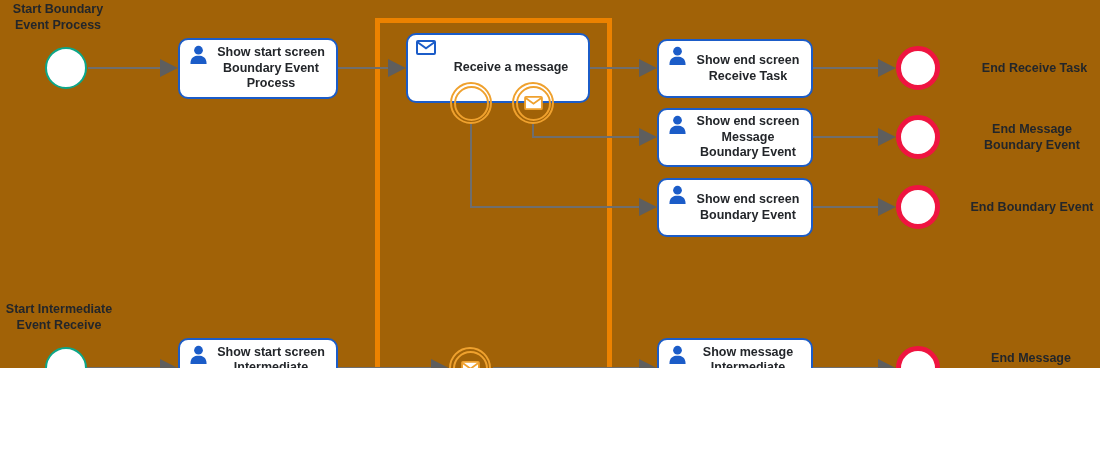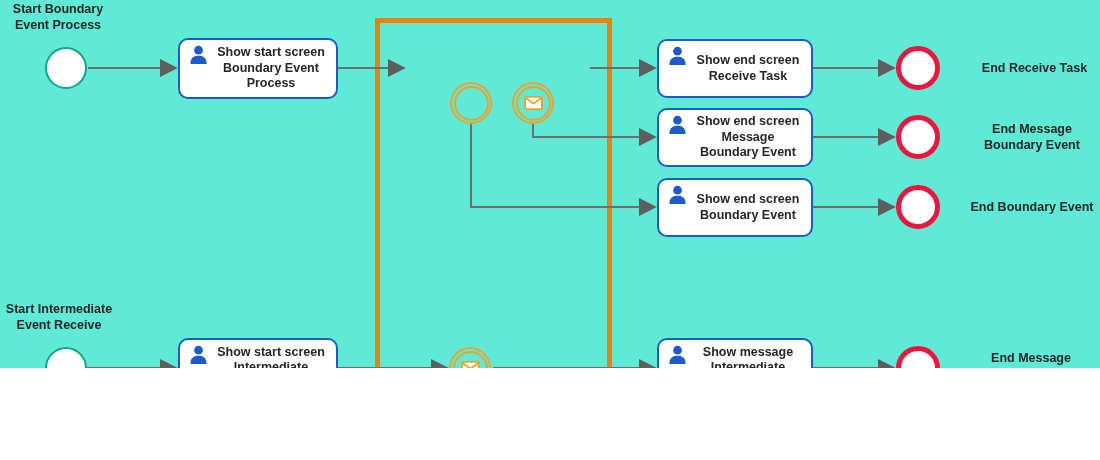--- a/index.html
+++ b/index.html
@@ -1,17 +1,17 @@
 <!DOCTYPE html>
 <html><head>
 <meta charset="utf-8">
 <style>
   html,body{margin:0;padding:0;background:#fff;}
   .canvas{
-    position:relative;width:1100px;height:368px;background:#5eead4;
+    position:relative;width:1100px;height:368px;background:#a16207;
     font-family:"Liberation Sans",sans-serif;overflow:hidden;
   }
   
   .lbl{
     position:absolute;font-size:12.5px;font-weight:bold;color:#23262a;
     line-height:1.24;text-align:center;white-space:pre-line;
   }
   
   .highlight-rect{
     position:absolute;left:375px;top:18px;width:237px;height:430px;
@@ -86,20 +86,29 @@
       <svg width="21" height="19" viewBox="0 0 22 20">
           <circle cx="11" cy="5.5" r="4.6" fill="currentColor"></circle>
           <path d="M2.5 20 C2.5 13.2 6.2 11.4 11 11.4 C15.8 11.4 19.5 13.2 19.5 20 Z" fill="currentColor"></path>
         </svg>
     </span>
     <div class="txt">Show start screen
 Boundary Event
 Process</div>
   </div>
 
+  <div class="node task" style="left:406px;top:33px;width:184px;height:70px;">
+    <span class="corner-icon">
+      <svg width="20" height="15" viewBox="0 0 20 15">
+          <rect x="1" y="1" width="18" height="13" rx="1" fill="#fff" stroke="currentColor" stroke-width="2"></rect>
+          <path d="M1.6 2.2 L10 8.2 L18.4 2.2" fill="none" stroke="currentColor" stroke-width="2"></path>
+        </svg>
+    </span>
+    <div class="txt">Receive a message</div>
+  </div>
 
   <div class="node event-outer boundary" style="left:450px;top:82px;">
     <div class="event-inner"></div>
   </div>
   <div class="node event-outer boundary" style="left:512px;top:82px;">
     <div class="event-inner">
       <svg width="19" height="14" viewBox="0 0 20 15">
           <rect x="1" y="1" width="18" height="13" rx="1" fill="#fff" stroke="currentColor" stroke-width="2"></rect>
           <path d="M1.6 2.2 L10 8.2 L18.4 2.2" fill="none" stroke="currentColor" stroke-width="2"></path>
         </svg>

